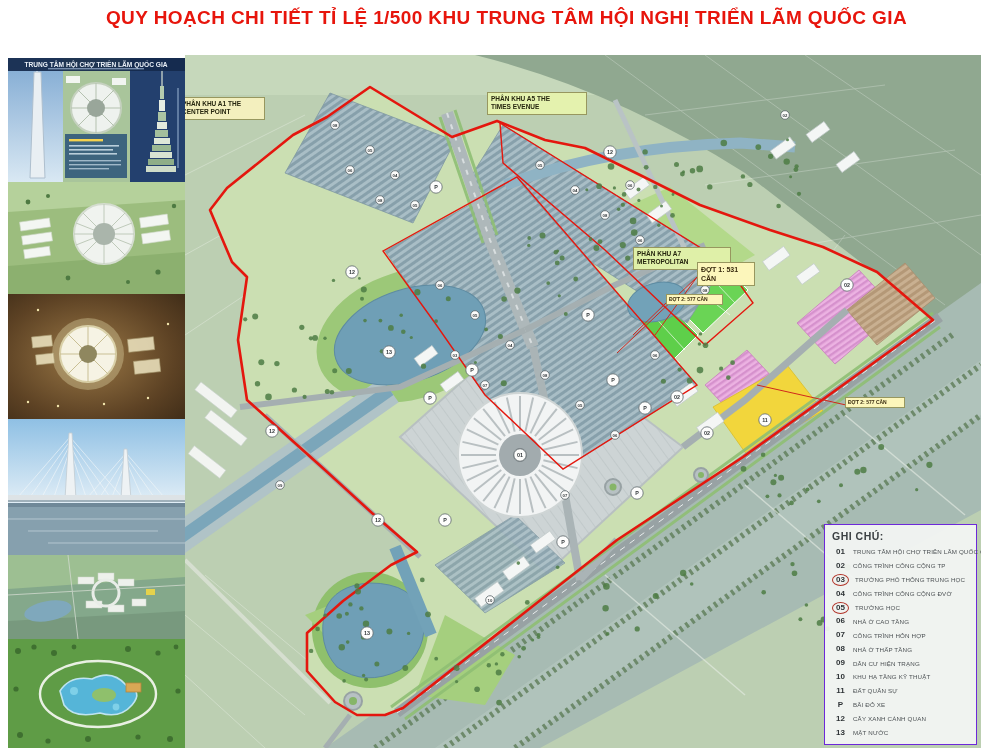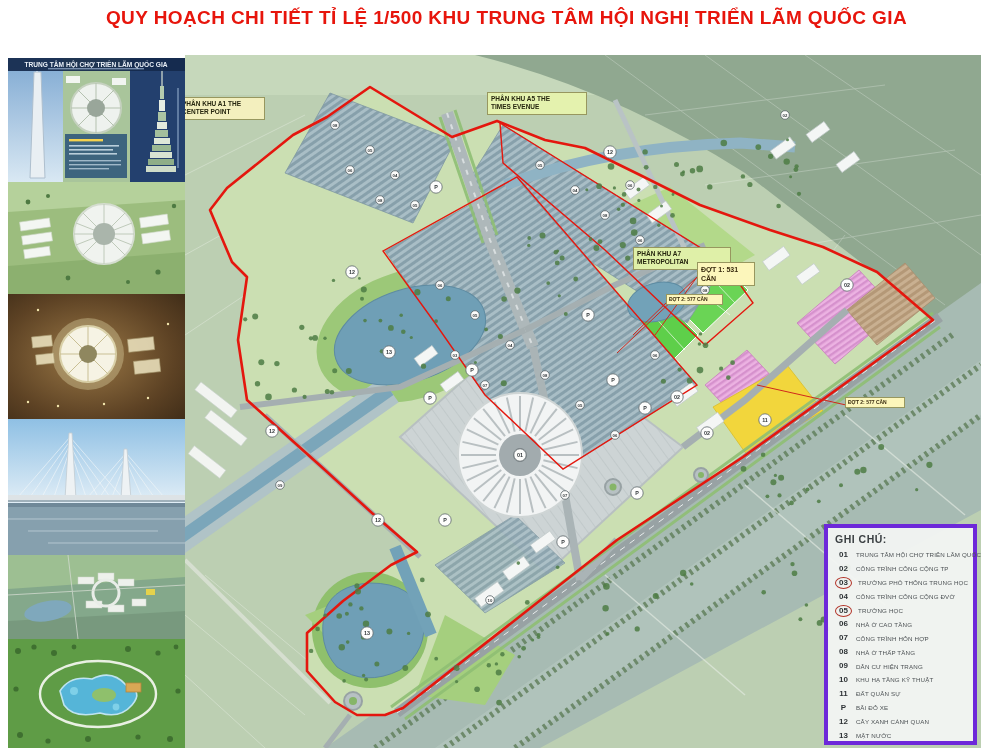--- a/index.html
+++ b/index.html
@@ -16,21 +16,21 @@
   
   .mapwrap{position:absolute;left:185px;top:55px;width:796px;height:693px;z-index:1;}
   
   .maplabel{position:absolute;z-index:6;border:1px solid #97975f;color:#26260f;
             font-weight:bold;font-size:6.5px;line-height:1.3;padding:2px 3px;white-space:pre-line;
             box-sizing:border-box;}
   .maplabel.dot{font-size:7px;color:#3a2c10;}
   .maplabel.dot-sm{font-size:5px;padding:1px 2px;color:#3a2c10;}
   
   .legend{position:absolute;left:824px;top:524px;width:153px;height:221px;z-index:7;
-          background:rgba(243,245,243,.94);border:4px solid #6d28d9;box-sizing:border-box;
+          background:rgba(243,245,243,.94);border:1px solid #6d28d9;box-sizing:border-box;
           padding:5px 5px 3px 7px;}
   .legend-title{font-size:10.5px;font-weight:bold;color:#3b4043;letter-spacing:.5px;margin-bottom:3px;}
   .lrow{display:flex;align-items:center;height:13.9px;}
   .lkey{flex:0 0 17px;font-weight:bold;font-size:8px;color:#2e3336;text-align:center;line-height:10px;}
   .lkey.circled{border:1.4px solid #b23227;border-radius:50%;height:10px;flex:0 0 15px;margin-right:2px;}
   .ltxt{font-size:6.2px;color:#4d5255;letter-spacing:.15px;margin-left:4px;white-space:nowrap;}
 </style>
 </head>
 <body>
 

